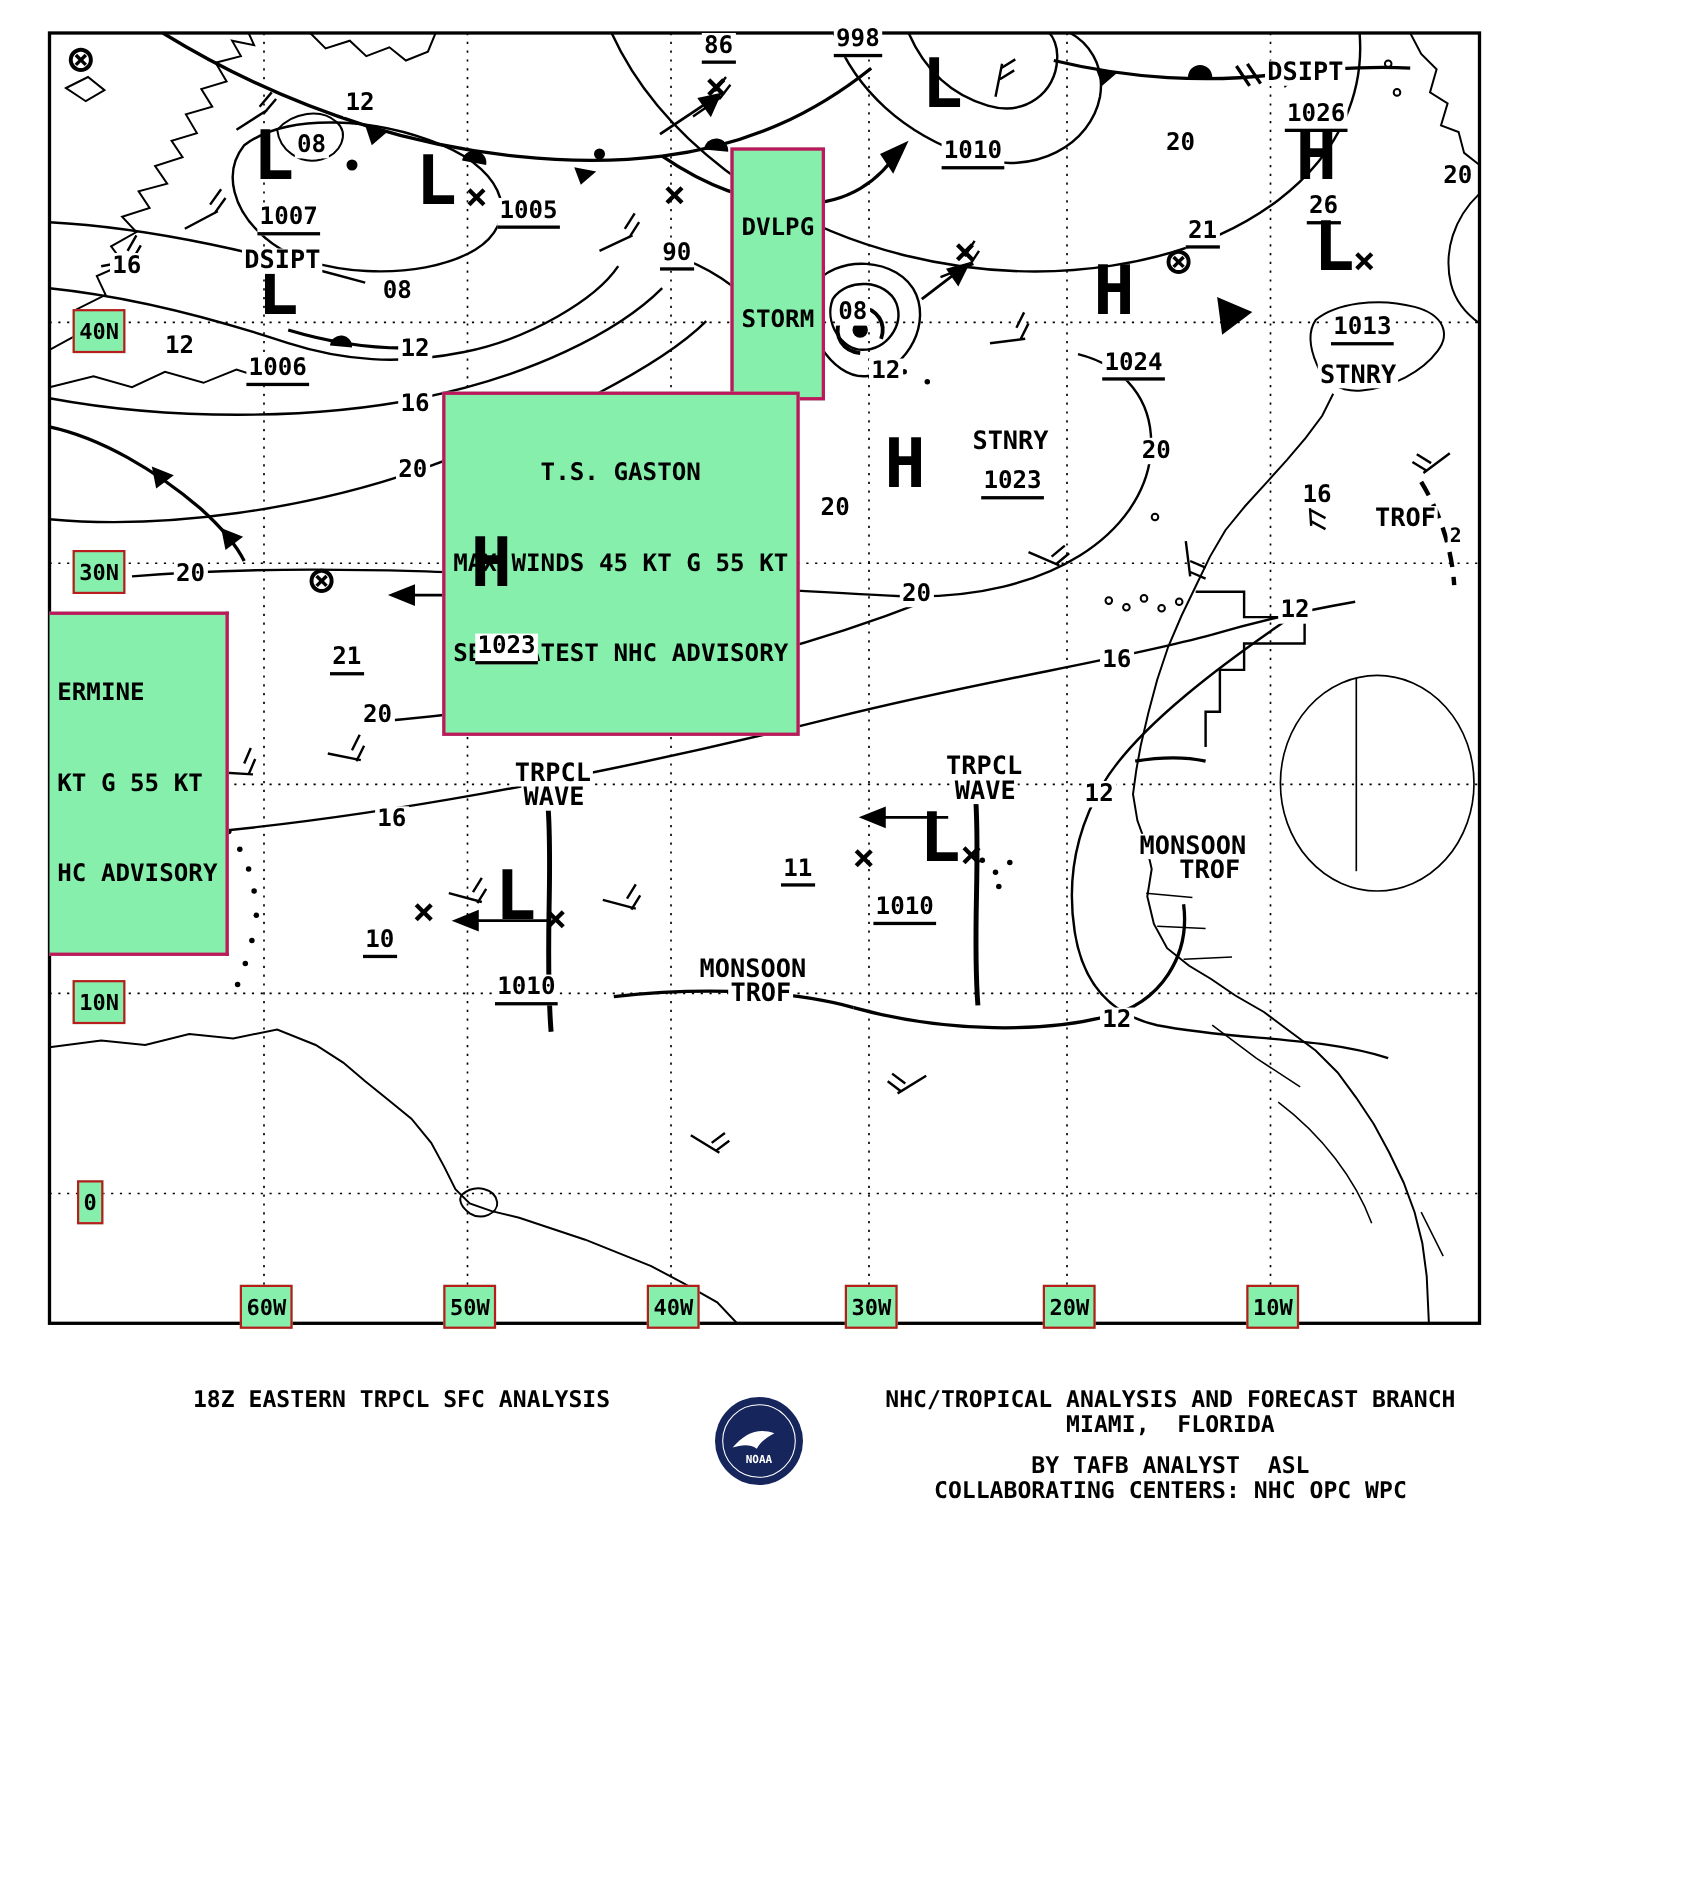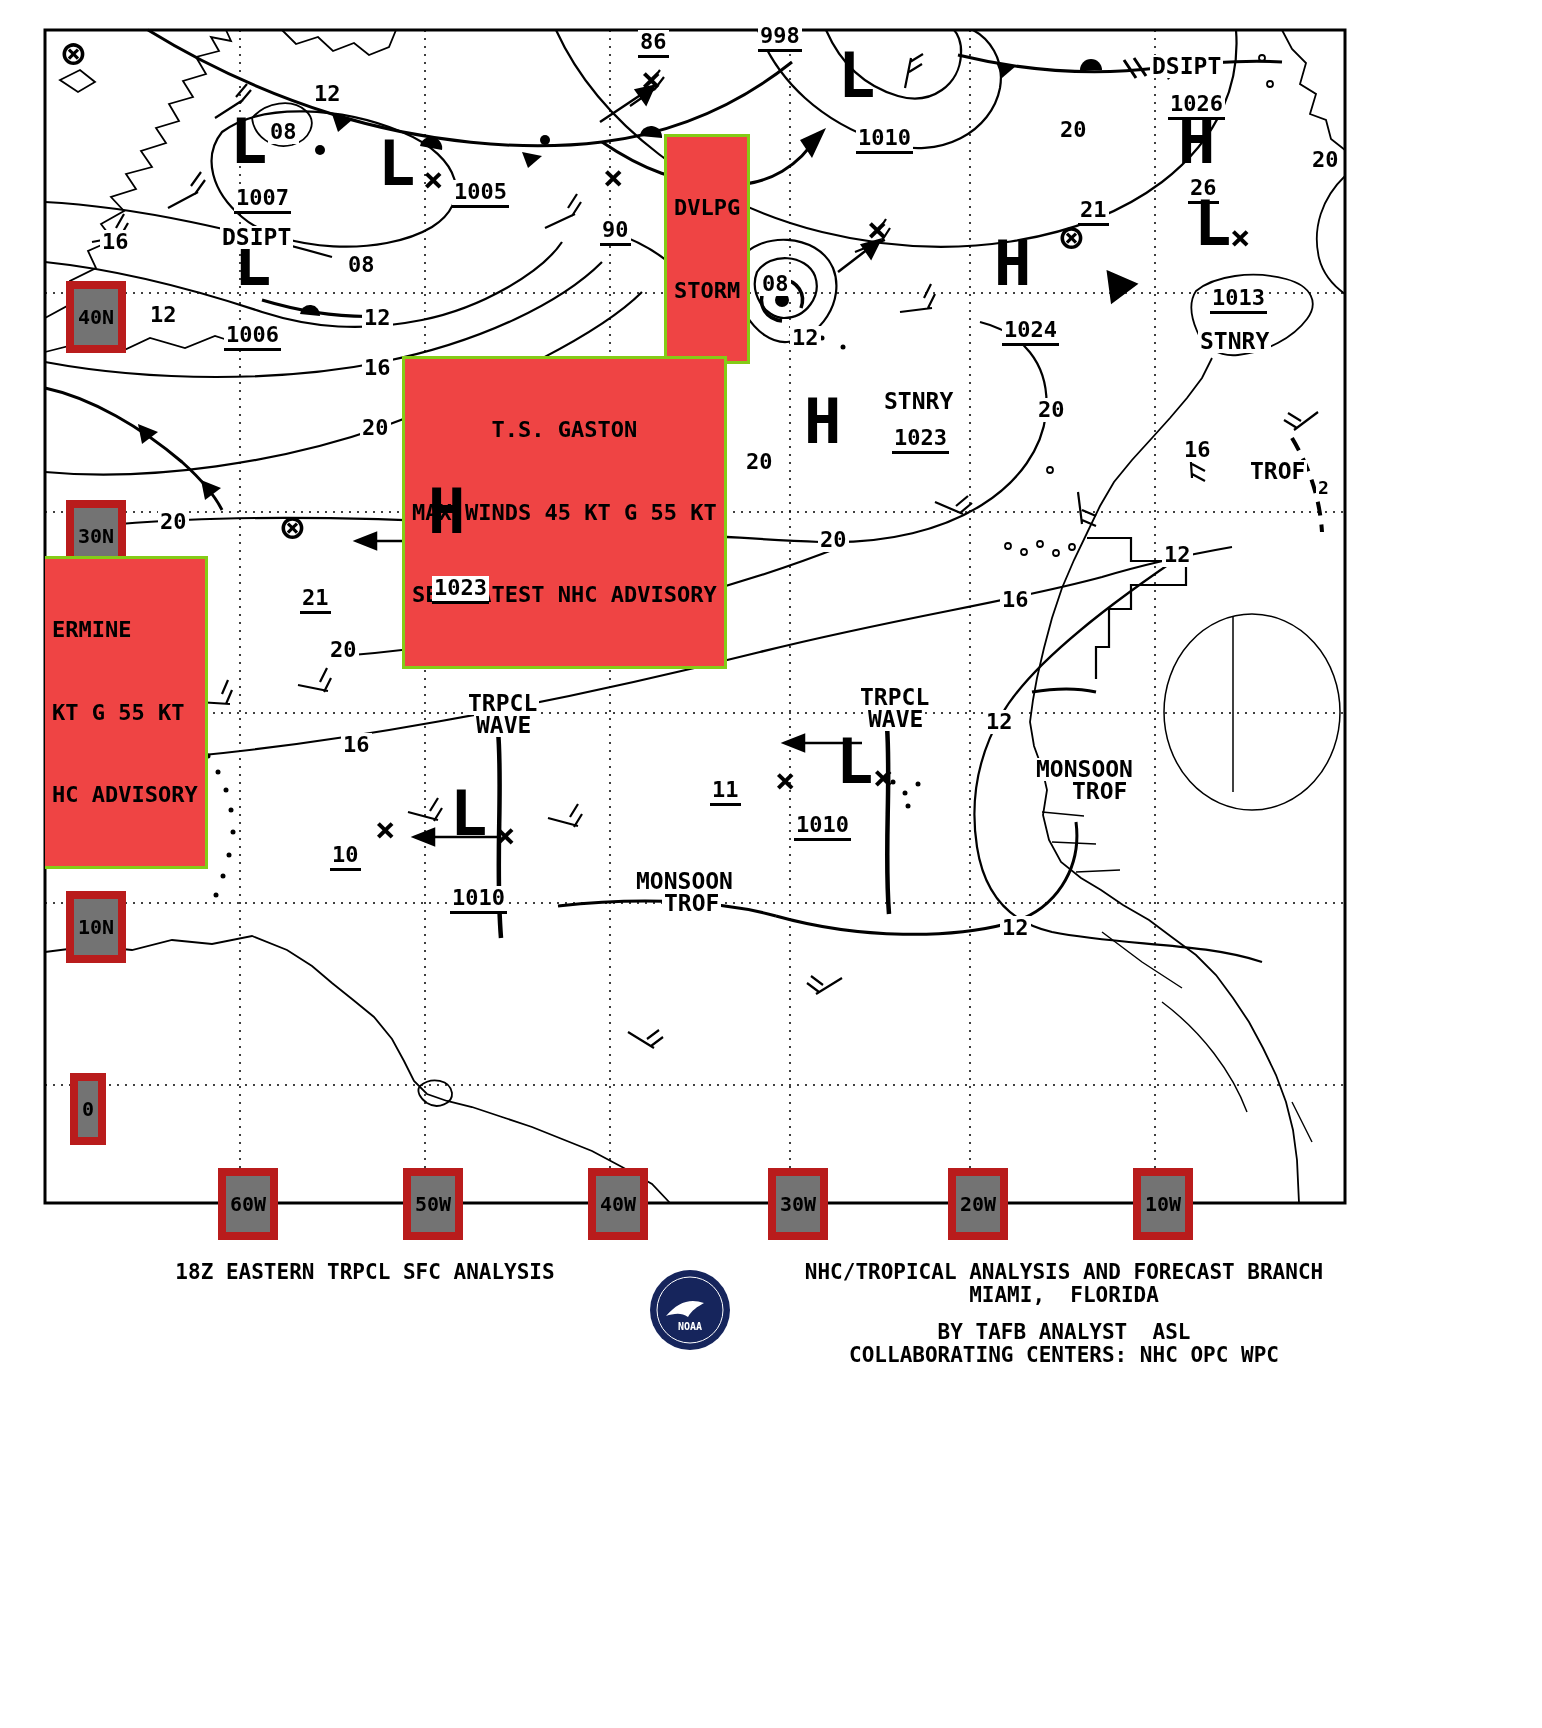--- a/index.html
+++ b/index.html
@@ -3,25 +3,25 @@
 <meta charset="utf-8">
 <style>
   html,body{margin:0;padding:0;background:#fff}
   .page{position:relative;width:1542px;height:1728px;background:#fff;
         font-family:"DejaVu Sans Mono",monospace;color:#000;overflow:hidden}
   svg.layer{position:absolute;left:0;top:0}
   .lbl{position:absolute;font-weight:700;font-size:22px;line-height:1;background:#fff;
        padding:1px 2px;white-space:pre}
   .u{border-bottom:3px solid #000;padding-bottom:2px}
   .big{position:absolute;font-weight:700;font-size:62px;line-height:.85;background:transparent}
-  .bx{position:absolute;border:3px solid #84cc16;background:#ef4444;font-weight:700;font-size:22px;
+  .bx{position:absolute;border:3px solid #be185d;background:#86efac;font-weight:700;font-size:22px;
       line-height:1.25;padding:2px 7px;text-align:center;white-space:pre}
   .bx.cut{text-align:left;border-left:none}
-  .ll{position:absolute;border:8px solid #b91c1c;background:#737373;font-weight:700;font-size:20px;
-      line-height:1;padding:18px 4px}
+  .ll{position:absolute;border:2px solid #b91c1c;background:#86efac;font-weight:700;font-size:20px;
+      line-height:1;padding:8px 4px}
   .stn{position:absolute;font-weight:700;line-height:1;background:transparent}
   .cx{font-size:38px}
   .xx{font-size:34px}
   .anno{position:absolute;font-weight:700;font-size:23px;line-height:1;background:#fff;
         padding:0 2px;white-space:pre}
   .cap{position:absolute;font-weight:700;font-size:21px;line-height:1.15;white-space:pre;
        text-align:center}
 </style>
 </head>
 <body>

